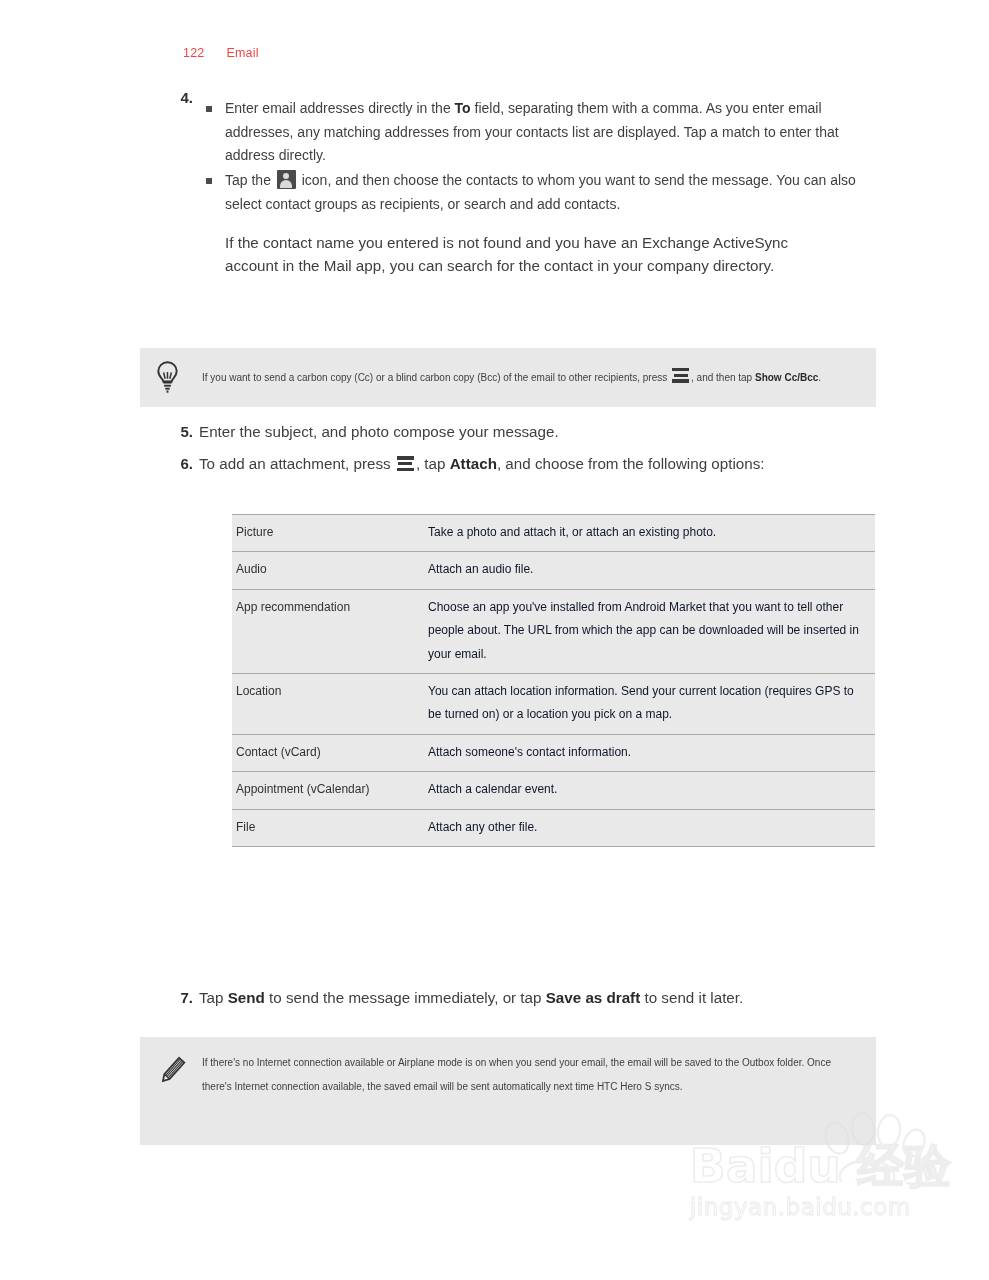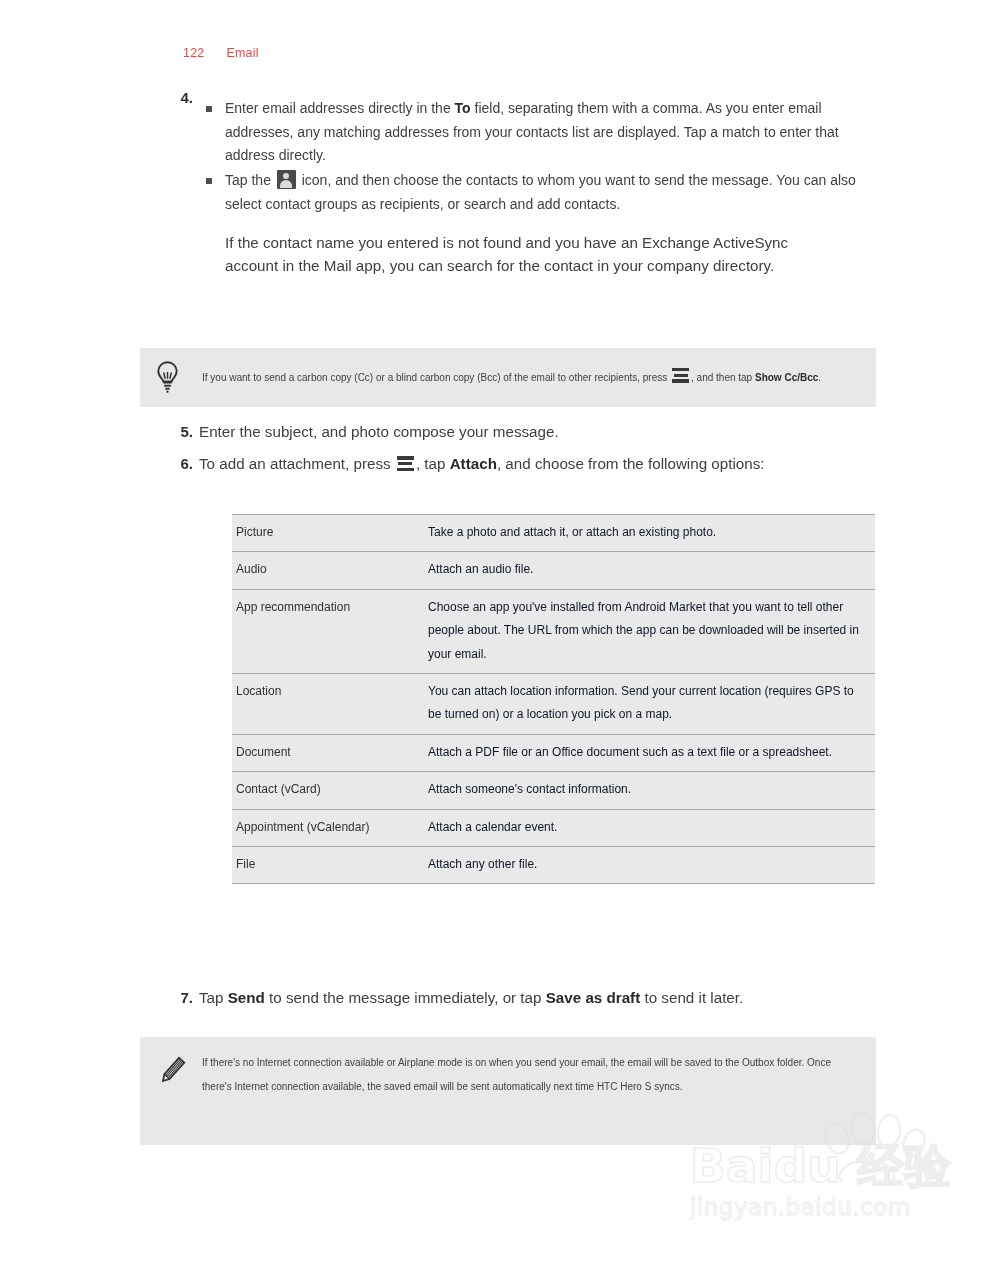--- a/index.html
+++ b/index.html
@@ -276,24 +276,20 @@
         </tr>
         <tr>
           <td class="label">App recommendation</td>
           <td class="desc">Choose an app you've installed from Android Market that you want to tell other people about. The URL from which the app can be downloaded will be inserted in your email.</td>
         </tr>
         <tr>
           <td class="label">Location</td>
           <td class="desc">You can attach location information. Send your current location (requires GPS to be turned on) or a location you pick on a map.</td>
         </tr>
         <tr>
-          <td class="label">Document</td>
-          <td class="desc">Attach a PDF file or an Office document such as a text file or a spreadsheet.</td>
-        </tr>
-        <tr>
           <td class="label">Contact (vCard)</td>
           <td class="desc">Attach someone's contact information.</td>
         </tr>
         <tr>
           <td class="label">Appointment (vCalendar)</td>
           <td class="desc">Attach a calendar event.</td>
         </tr>
         <tr>
           <td class="label">File</td>
           <td class="desc">Attach any other file.</td>

